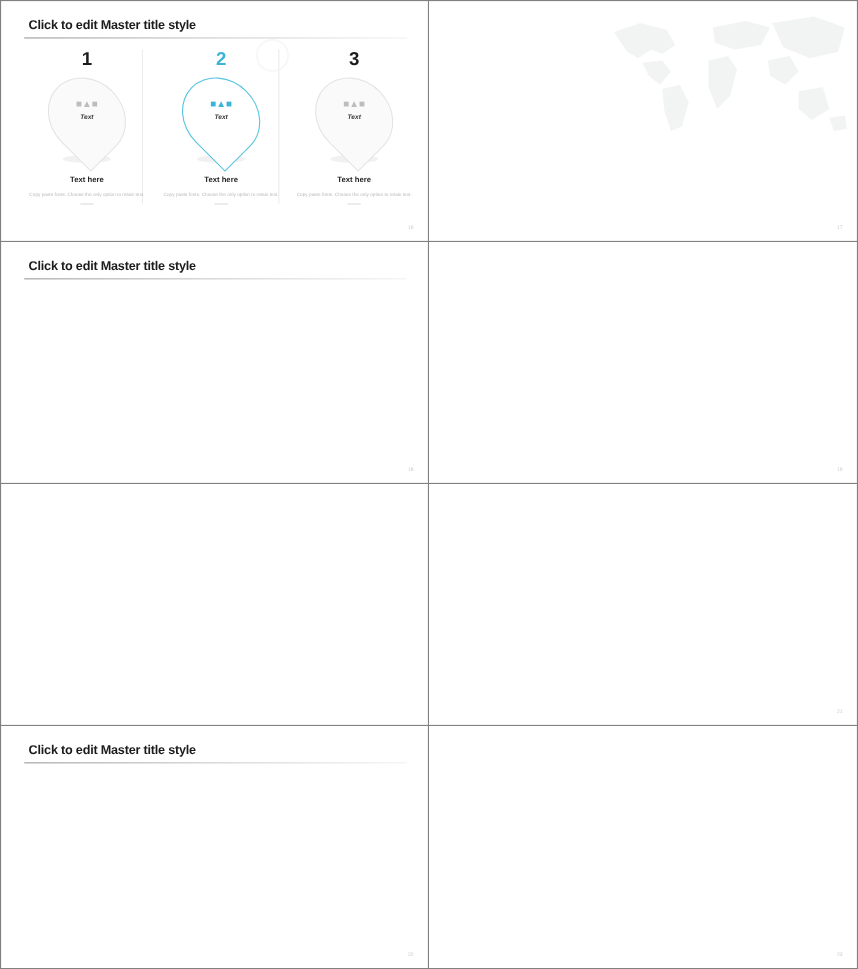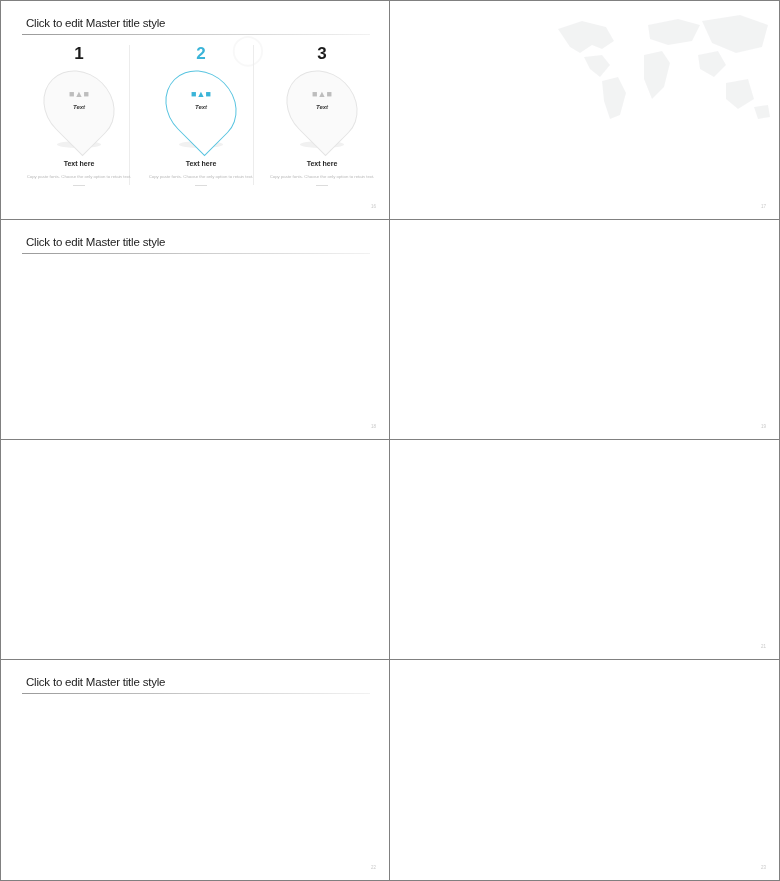--- a/index.html
+++ b/index.html
@@ -22,21 +22,21 @@
     border-right: 1px solid #808080;
     border-bottom: 1px solid #808080;
     overflow: hidden;
   }
   .slide:nth-child(odd) { border-left: 1px solid #808080; }
   .slide:nth-child(1), .slide:nth-child(2) { border-top: 1px solid #808080; }
 
   
   .title {
     position: absolute; left: 25px; top: 16px;
-    font-size: 11.5px; font-weight: normal; color: #1c1c1c;
+    font-size: 11.5px; font-weight: bold; color: #1c1c1c;
     letter-spacing: -0.2px; white-space: nowrap;
   }
   .title-rule {
     position: absolute; left: 21px; top: 33px; width: 348px; height: 1px;
     background: linear-gradient(to right, #9a9a9a 0%, #cfcfcf 55%, #f2f2f2 100%);
   }
   .pgnum {
     position: absolute; right: 13px; bottom: 10px;
     font-size: 4.5px; color: #c9c9c9;
   }

